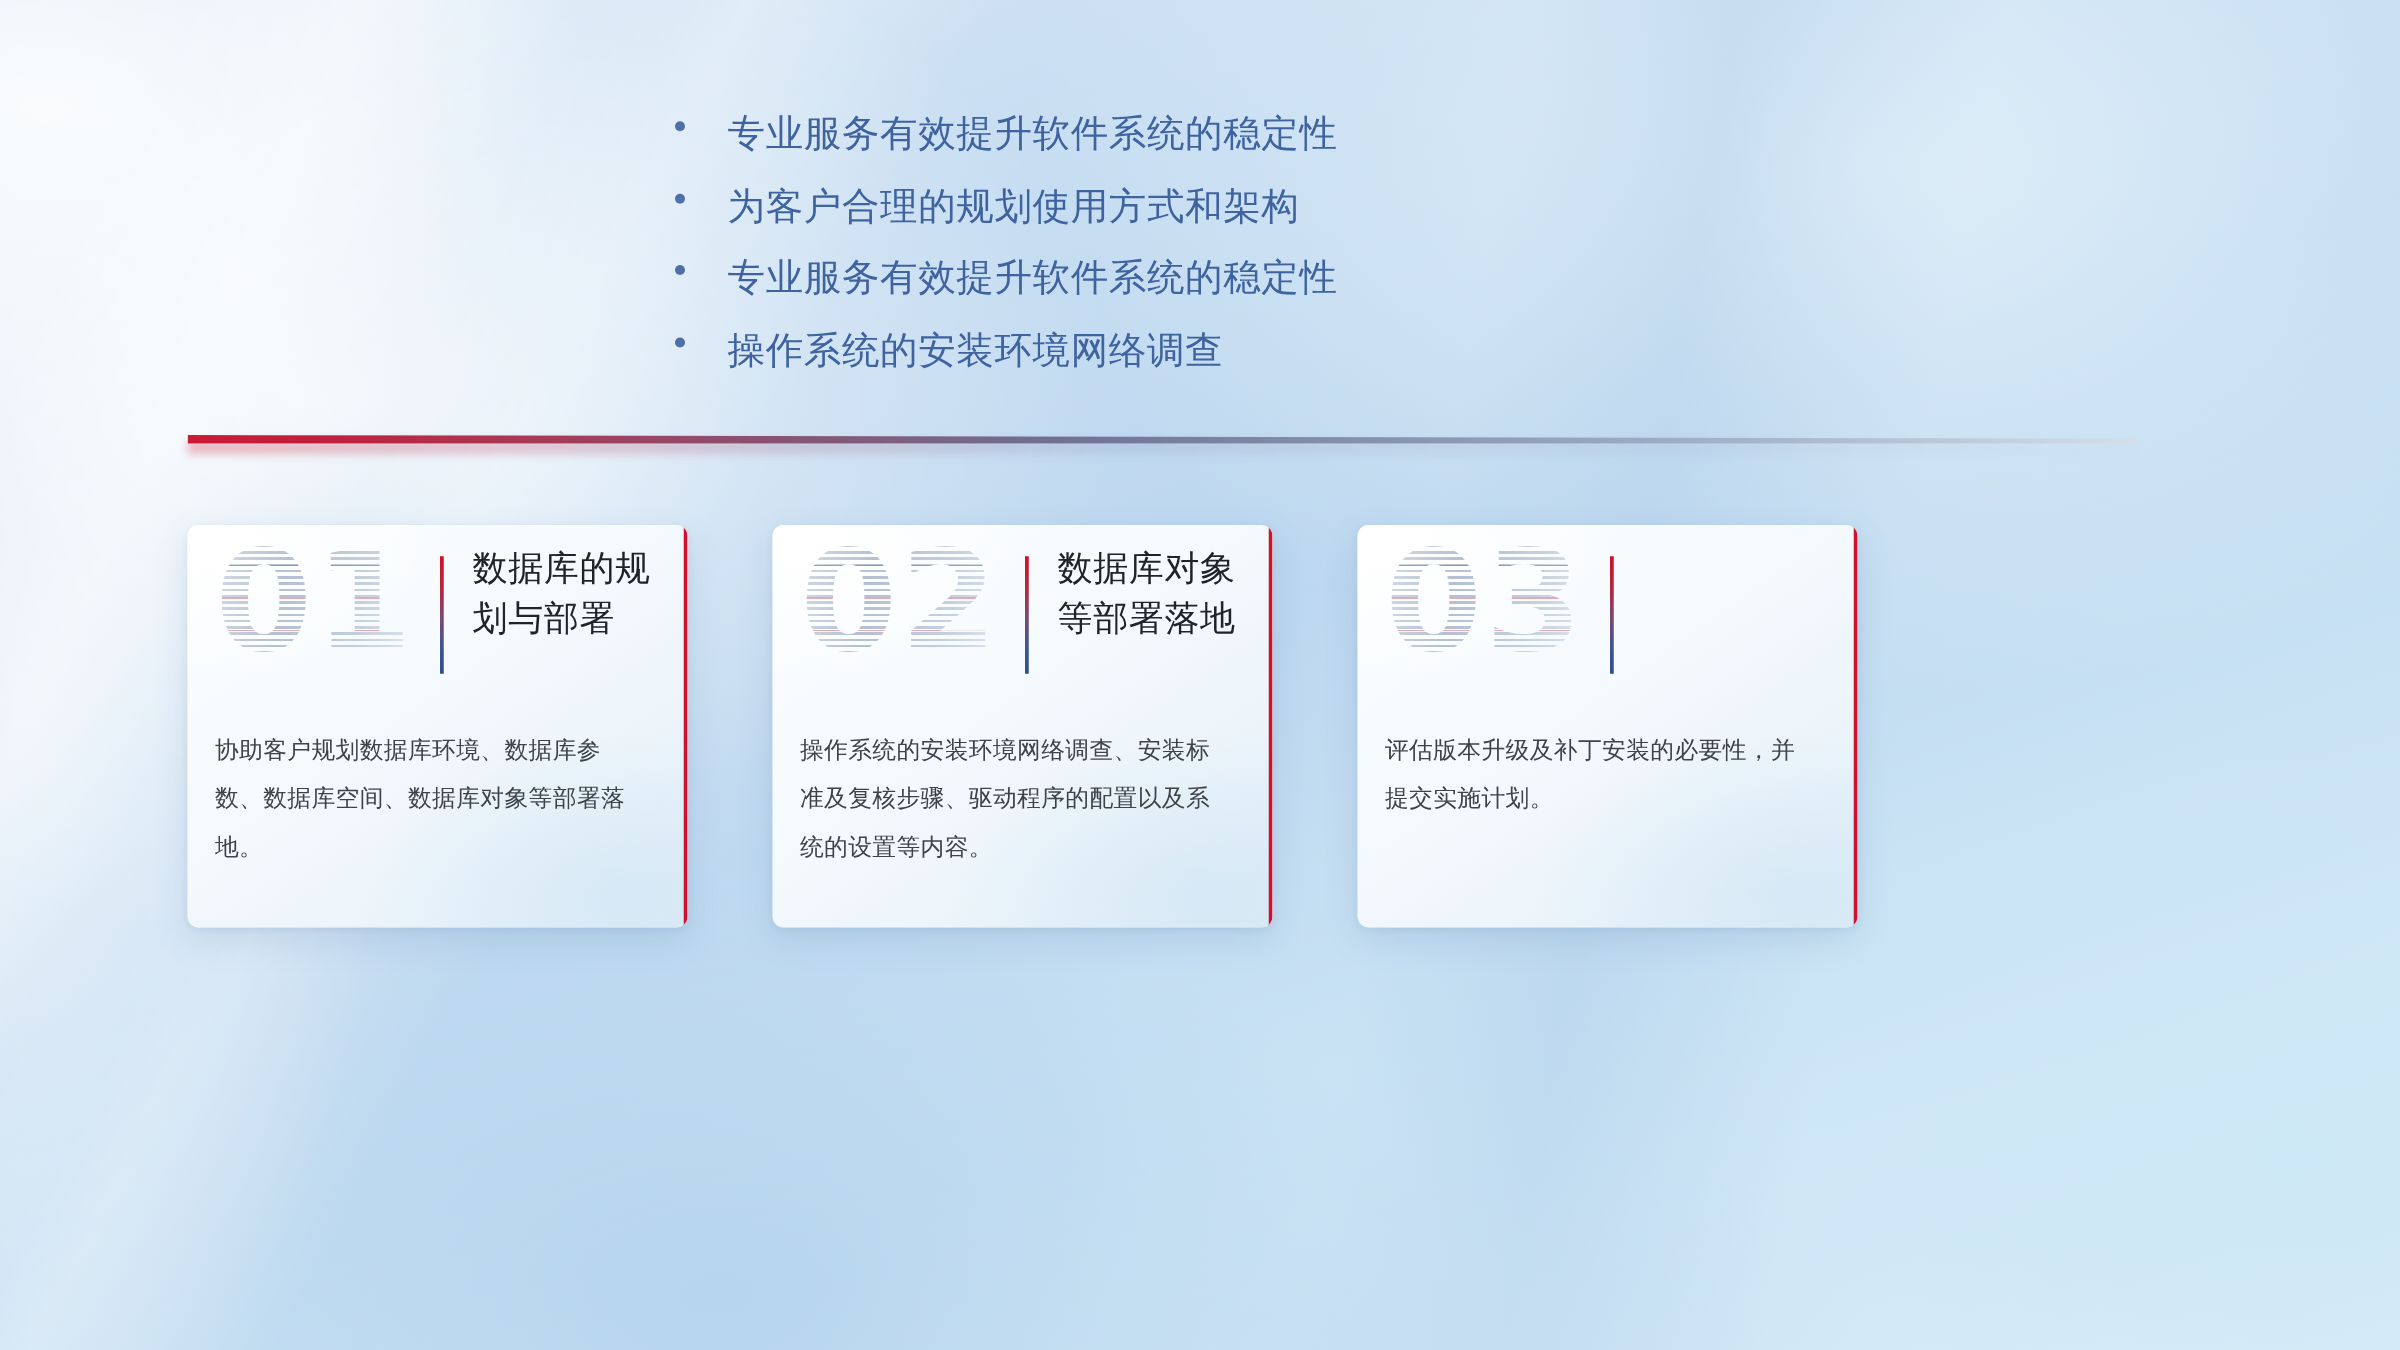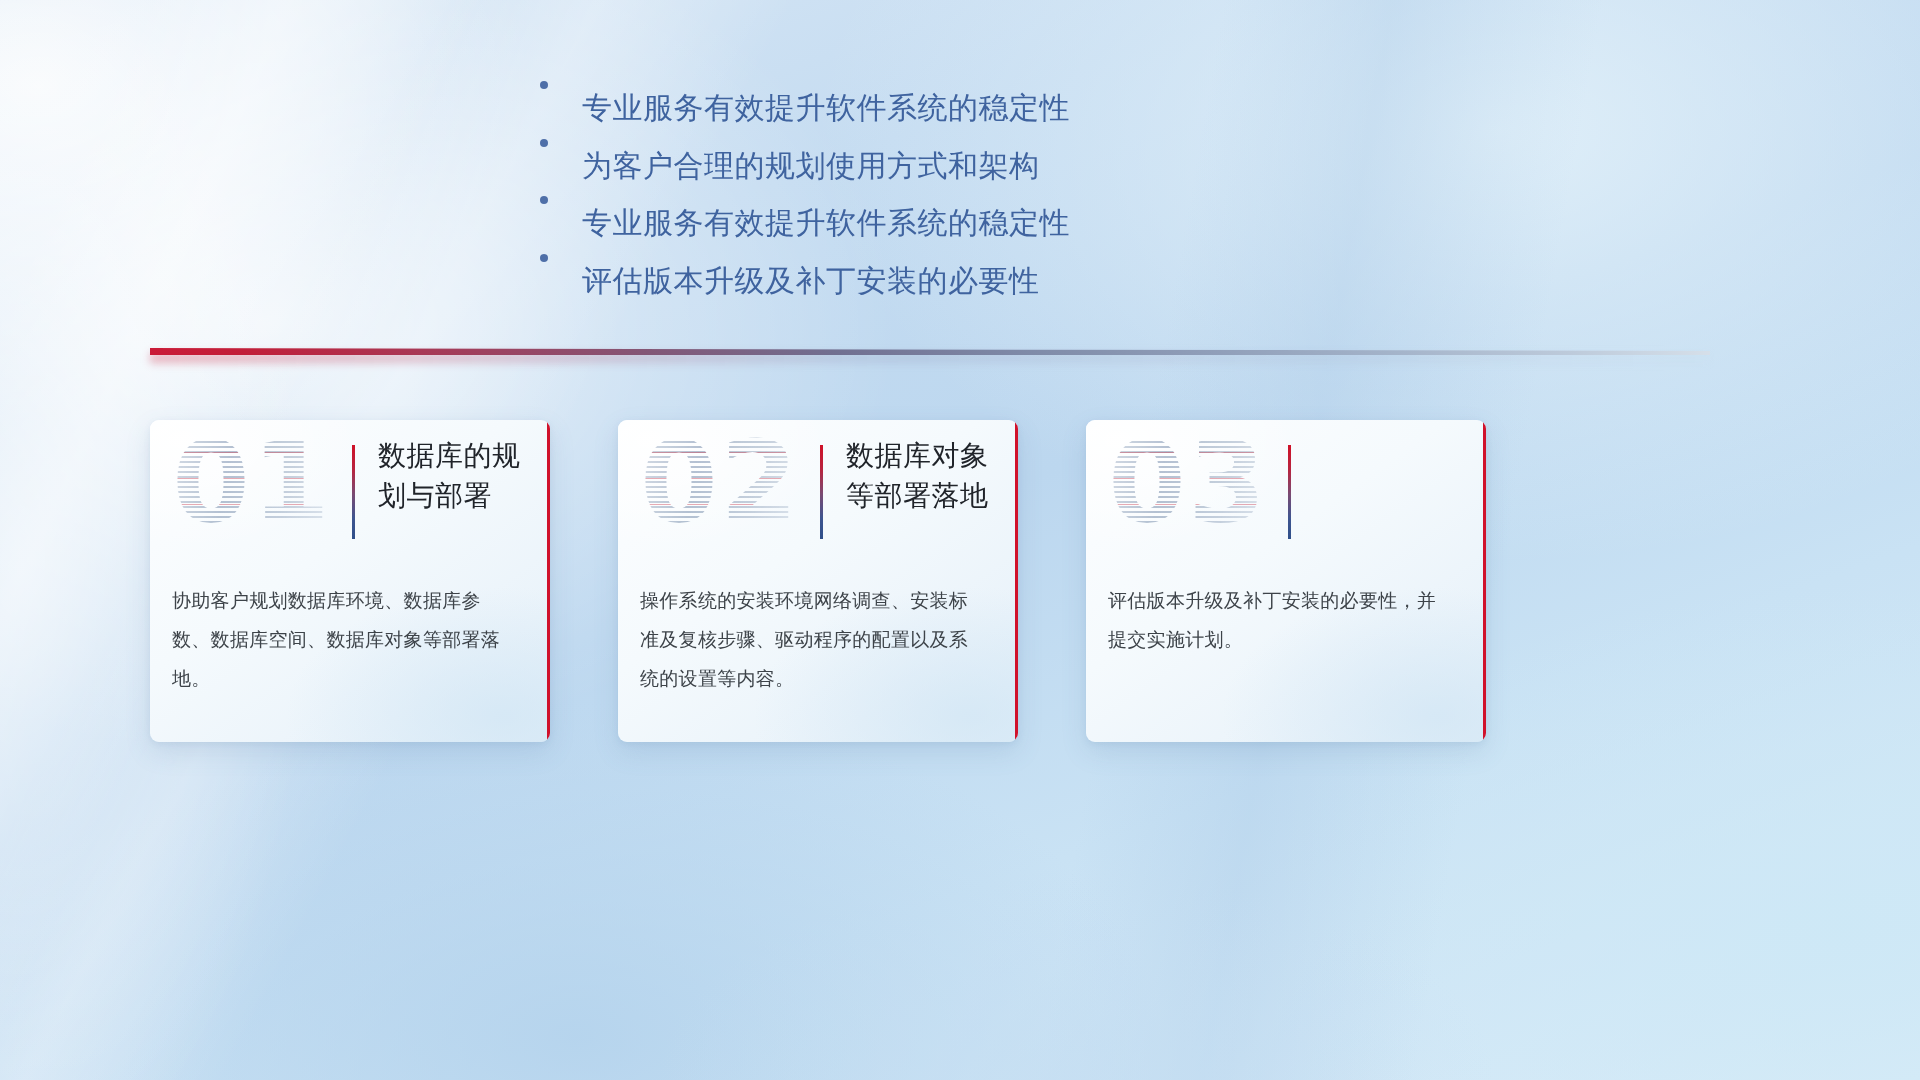--- a/index.html
+++ b/index.html
@@ -53,21 +53,21 @@
   
   .bullets {
     position: absolute;
     left: 540px;
     top: 88px;
     width: 900px;
     z-index: 5;
   }
   .bullet-row {
     display: flex;
-    align-items: flex-start;
+    align-items: center;
     margin-bottom: 17px;
   }
   .bullet-dot {
     width: 8px;
     height: 8px;
     border-radius: 50%;
     background: #4e6fa8;
     flex: 0 0 auto;
     margin-right: 34px;
     position: relative;
@@ -261,21 +261,21 @@
       <span class="bullet-text">为客户合理的规划使用方式和架构</span>
     </div>
 
     <div class="bullet-row">
       <span class="bullet-dot"></span>
       <span class="bullet-text">专业服务有效提升软件系统的稳定性</span>
     </div>
 
     <div class="bullet-row">
       <span class="bullet-dot"></span>
-      <span class="bullet-text">评估版本升级及补丁安装的必要性</span>
+      <span class="bullet-text">操作系统的安装环境网络调查</span>
     </div>
 
   </div>
 
   <div class="divider-wrap">
     <div class="divider-glow"></div>
     <div class="divider-line"></div>
   </div>
 
   <div class="cards">

